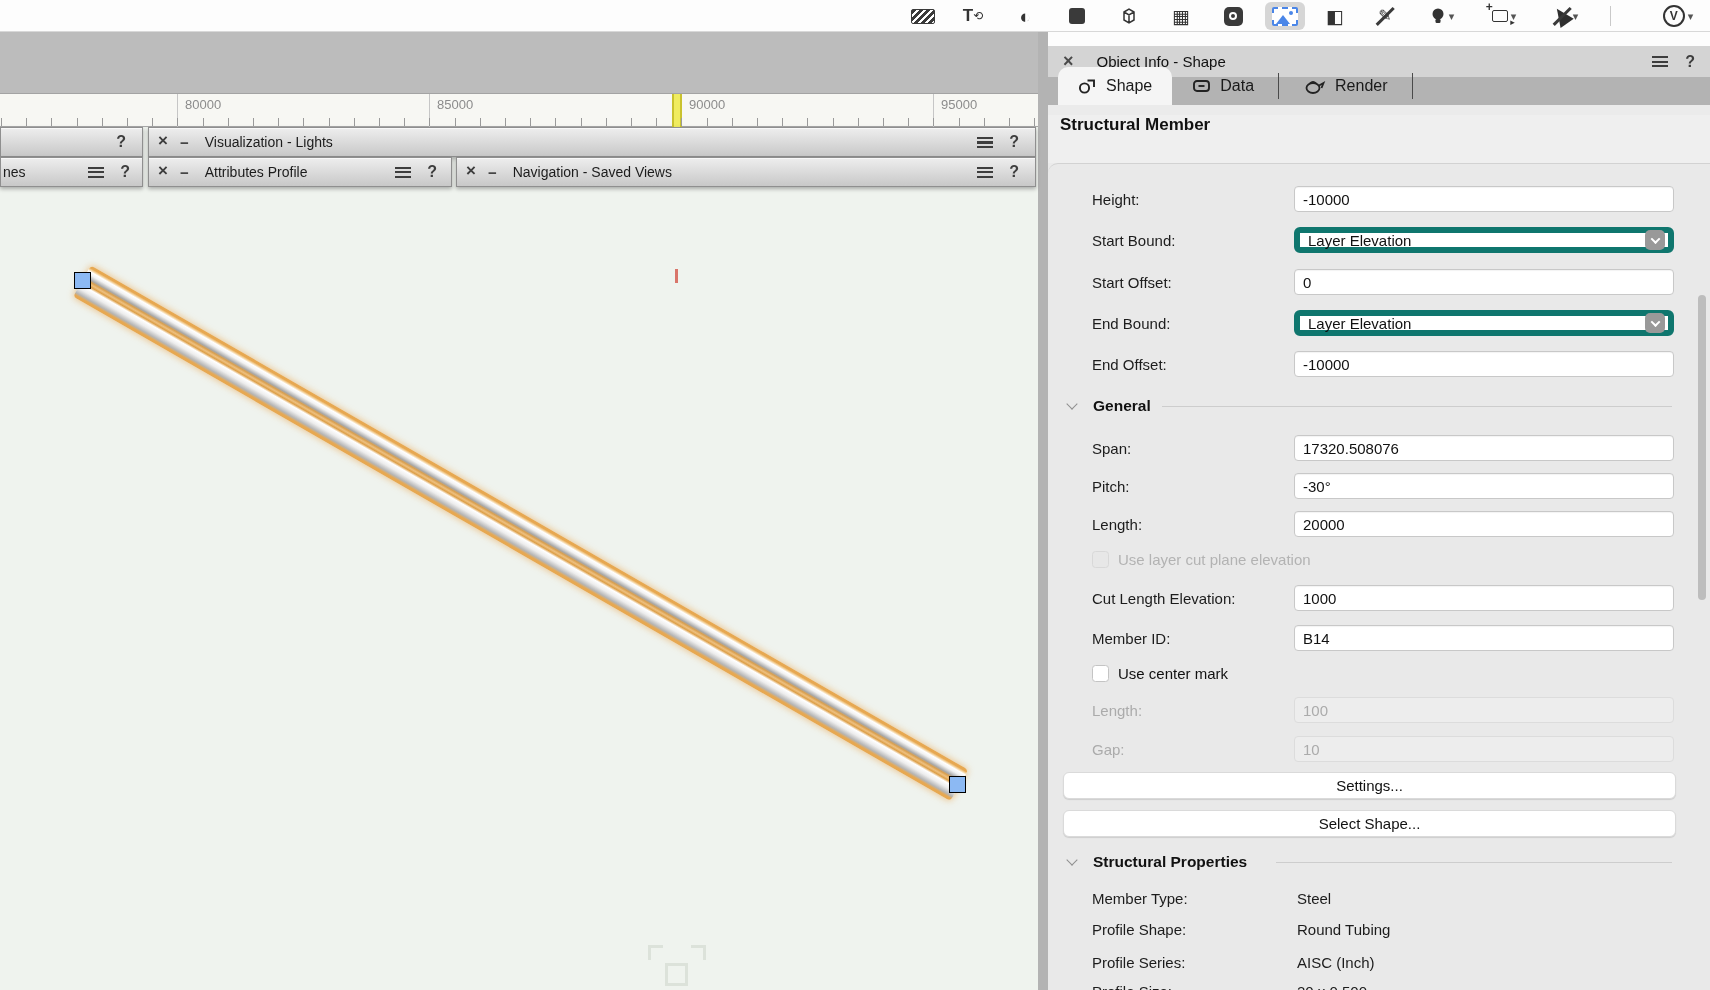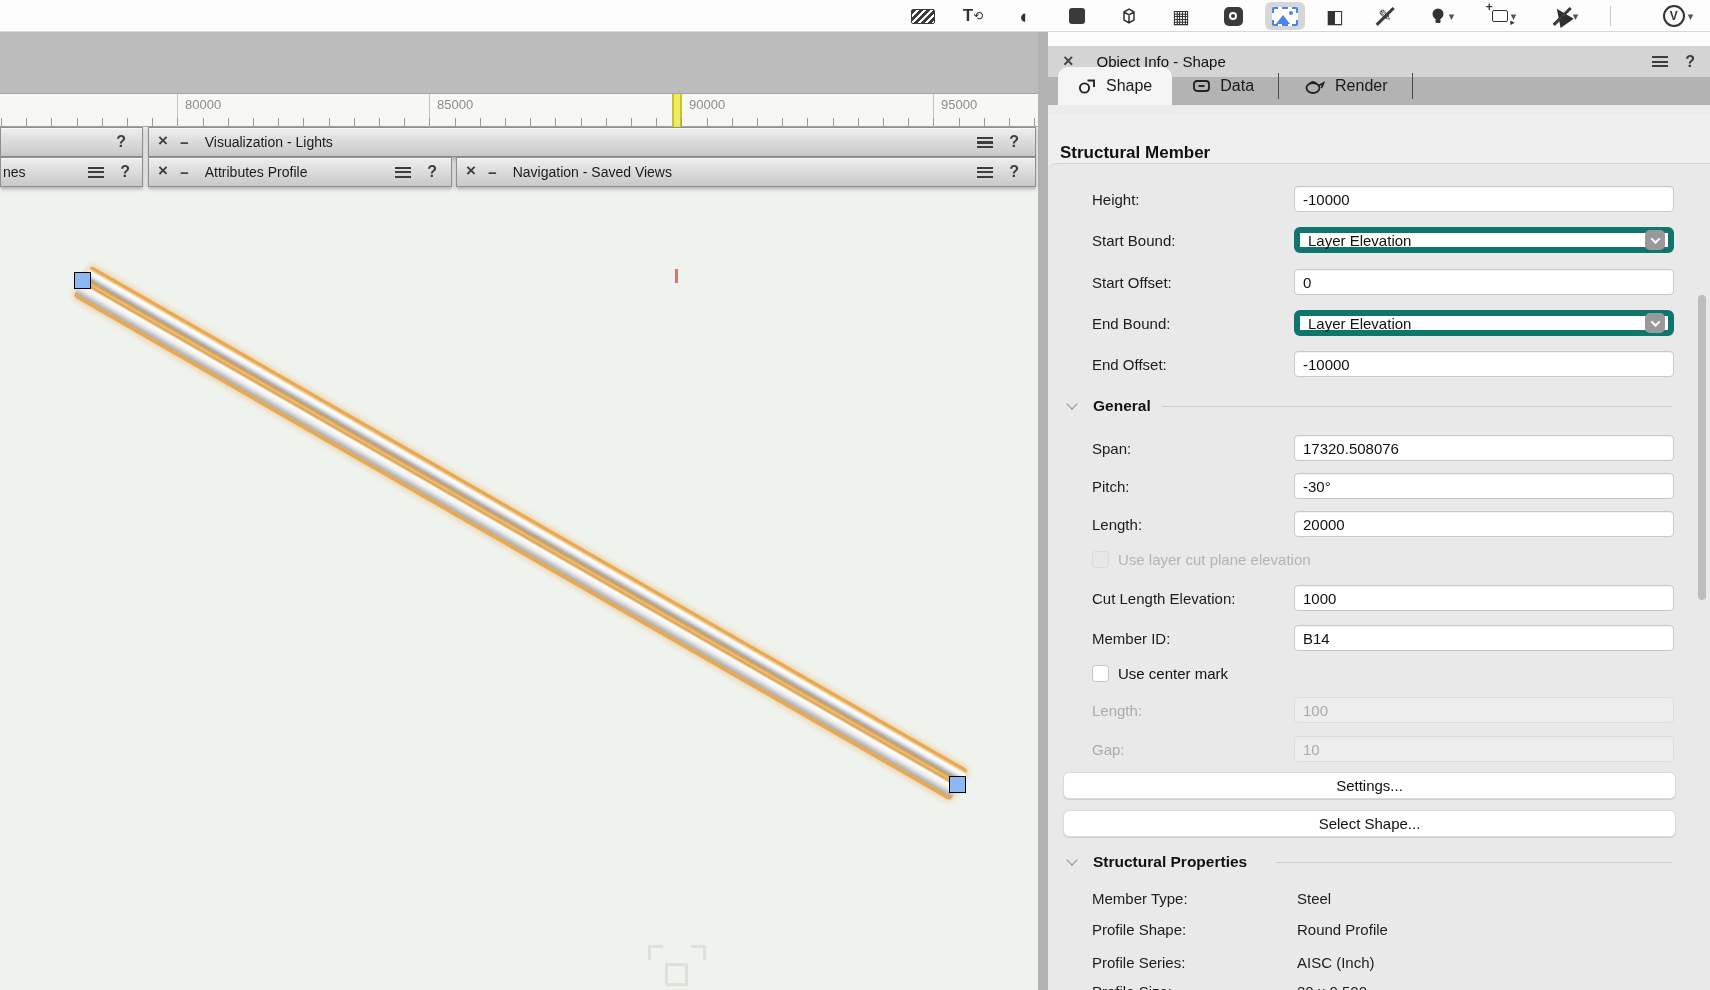--- a/index.html
+++ b/index.html
@@ -94,21 +94,21 @@
   #panel-titlebar .ttl { margin-left:23px; }
   #panel-titlebar .pright { margin-left:auto; display:flex; align-items:center; gap:17px; padding-right:15px; }
   #panel-tabs { position:absolute; left:0; top:45px; width:662px; height:28px; background:#b3b3b3;
     display:flex; align-items:flex-end; }
   .tab { display:flex; align-items:center; gap:9px; font-size:16px; color:#1a1a1a;
     height:38px; padding:0 20px; }
   .tab.sel { background:#f5f5f5; border-radius:10px 10px 0 0; height:38px; }
   .tabsep { width:1px; height:26px; background:#4a4a4a; margin:0 4px 6px 4px; }
   .tabicon { display:block; }
   #panel-heading { position:absolute; left:0; top:83px; width:662px; height:48px; background:#efefef;
-    display:flex; align-items:flex-end; }
+    display:flex; align-items:flex-start; }
   #panel-heading span { font-weight:bold; font-size:17px; color:#111; margin-left:12px; }
   #panel-scroll { position:absolute; left:0; top:131px; width:662px; height:827px;
     background:#e9e9e9; border-top:1px solid #d2d2d2; border-radius:10px 0 0 0; overflow:hidden; }
 
   .frow { position:absolute; left:0; width:662px; height:26px; display:flex; align-items:center; }
   .flabel { position:absolute; left:44px; font-size:15px; color:#1c1c1c; }
   .finput { position:absolute; left:246px; width:380px; height:26px; background:#fff;
     border:1px solid #c8c8c8; border-radius:4px; padding:0 8px; font-size:15px; color:#111;
     font-family:inherit; box-shadow:inset 0 1px 1px rgba(0,0,0,.05); }
   .finput:disabled, .finput.dis { background:#ededed; color:#ababab; border-color:#dcdcdc; box-shadow:none; }
@@ -422,21 +422,21 @@
       <b>Structural Properties</b>
       <span class="secline" style="left:228px"></span>
     </div>
 
     <div class="proprow" style="top:723px">
       <span class="pl">Member Type:</span>
       <span class="pv">Steel</span>
     </div>
     <div class="proprow" style="top:754px">
       <span class="pl">Profile Shape:</span>
-      <span class="pv">Round Profile</span>
+      <span class="pv">Round Tubing</span>
     </div>
     <div class="proprow" style="top:787px">
       <span class="pl">Profile Series:</span>
       <span class="pv">AISC (Inch)</span>
     </div>
     <div class="proprow" style="top:816px">
       <span class="pl">Profile Size:</span>
       <span class="pv">20 x 0.500</span>
     </div>
   </div>

